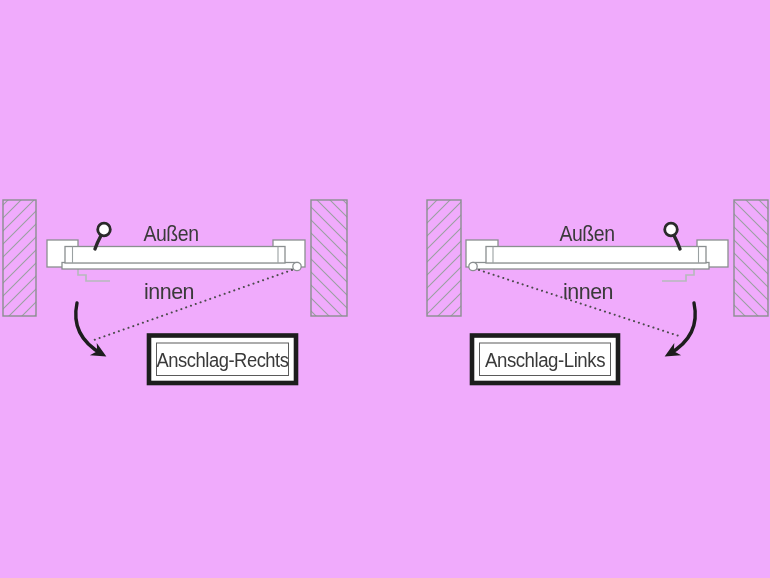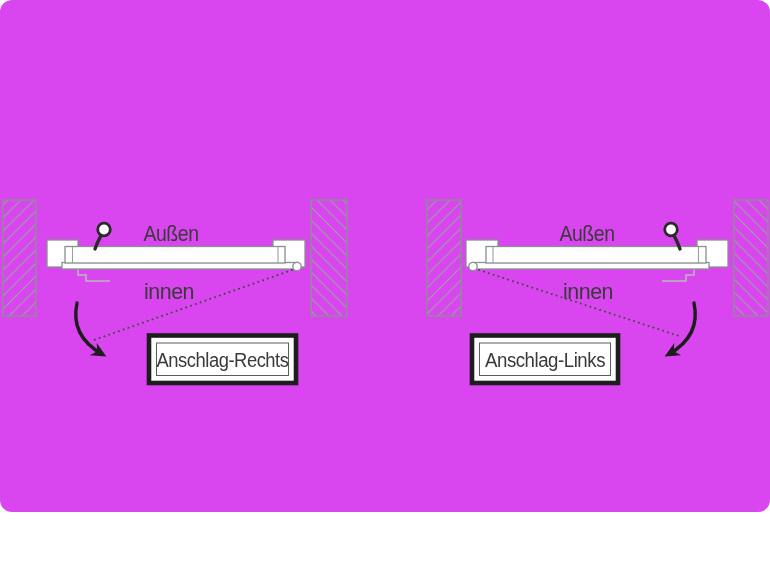--- a/index.html
+++ b/index.html
@@ -1,22 +1,21 @@
 <!DOCTYPE html>
 <html><head>
 <meta charset="utf-8">
 <style>
   html,body{margin:0;padding:0;background:#ffffff;}
   .stage{
     position:relative;
-    width:770px;height:512px;
-    background:#d946ef;
+    width:770px;height:578px;
+    background:#f0abfc;
     overflow:hidden;
     font-family:"Liberation Sans", sans-serif;
-    border-radius:12px;
   }
   svg{display:block;}
   text{
     font-family:"Liberation Sans", sans-serif;
     fill:#3a3a3a;
   }
   .lbl{font-size:22px;letter-spacing:-0.5px;}
   .boxlbl{font-size:20px;letter-spacing:-0.5px;}
   .outline{fill:#ffffff;stroke:#8a8f90;stroke-width:1.3;}
   .panel{fill:#ffffff;stroke:#8a8f90;stroke-width:1.3;}

